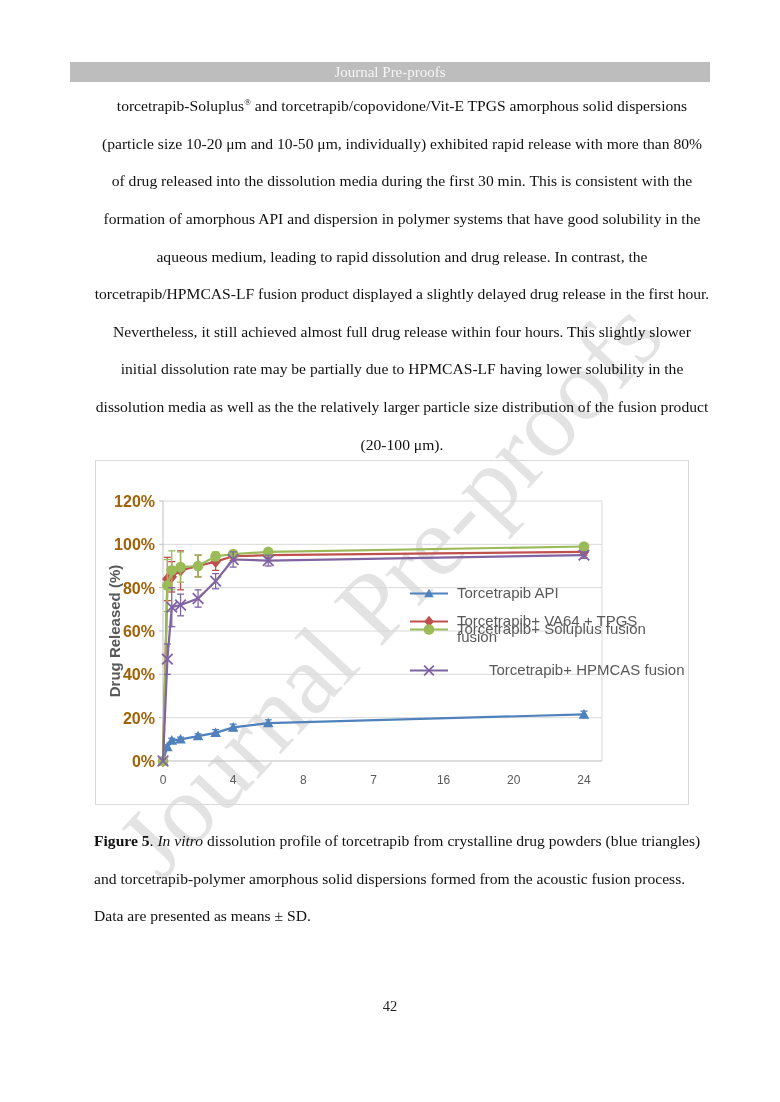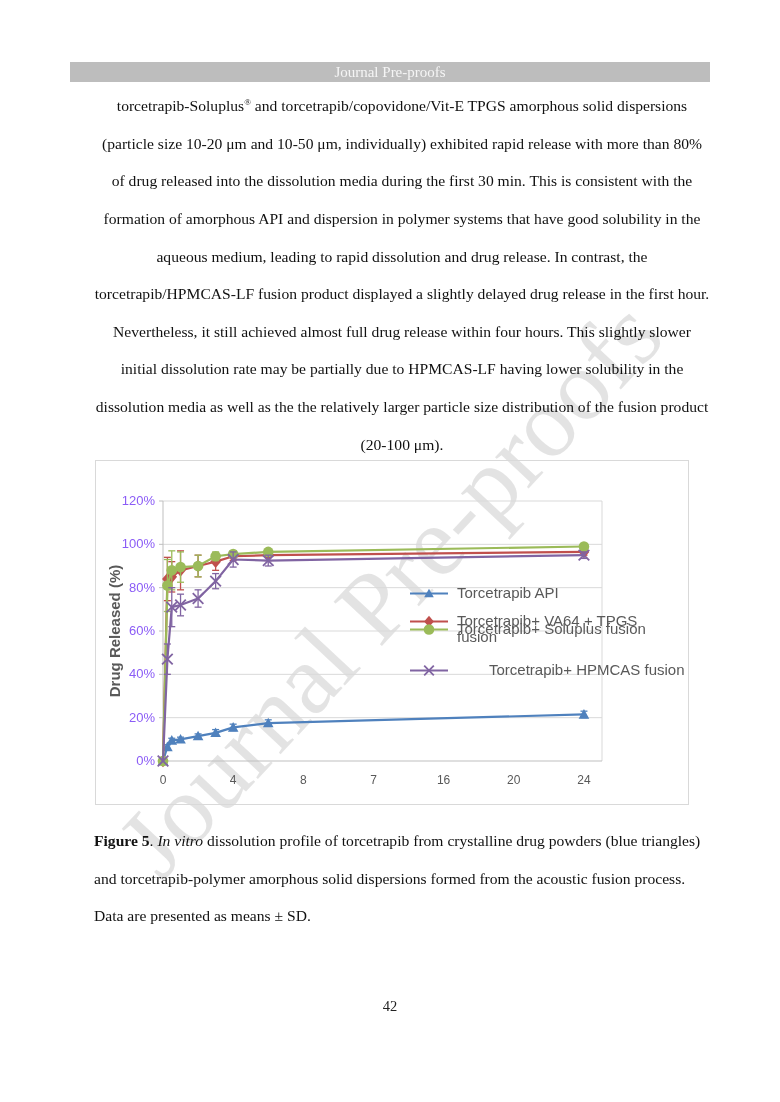--- a/index.html
+++ b/index.html
@@ -32,21 +32,21 @@
   .y-title{
     position:absolute;left:18px;top:170px;
     transform:translate(-50%,-50%) rotate(-90deg);
     font-weight:bold;font-size:15px;color:#595959;white-space:nowrap;
   }
   .x-title{
     position:absolute;left:160px;top:318px;width:260px;text-align:center;
     font-weight:bold;font-size:15px;color:#404040;
   }
   .xtick{position:absolute;top:312px;width:30px;text-align:center;font-size:12px;color:#595959;}
-  .ytick{position:absolute;left:0;width:59px;text-align:right;font-size:13px;color:#8b5cf6;}
+  .ytick{position:absolute;left:0;width:59px;text-align:right;font-size:16px;color:#a16207;font-weight:bold;}
   .lrow{
     position:absolute;left:313px;display:flex;align-items:flex-start;gap:8px;
     font-size:15px;color:#595959;
   }
   .licon{flex:0 0 auto;margin-top:1px;}
   .licon svg{display:block;}
   .llabel{line-height:16px;}
   .llabel .l2{display:block;}
   .caption{
     position:absolute;left:94px;top:822px;width:616px;margin:0;

